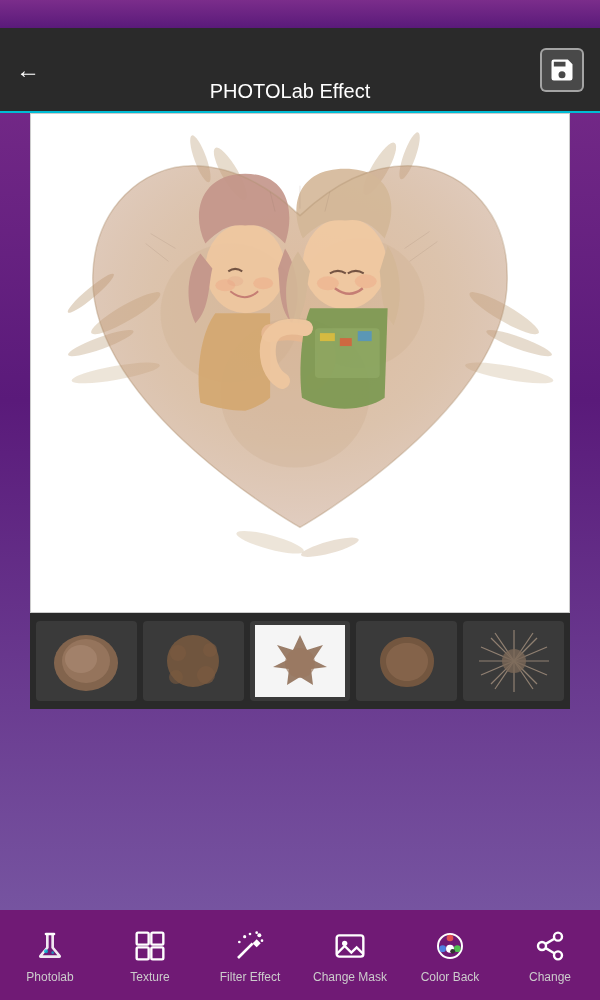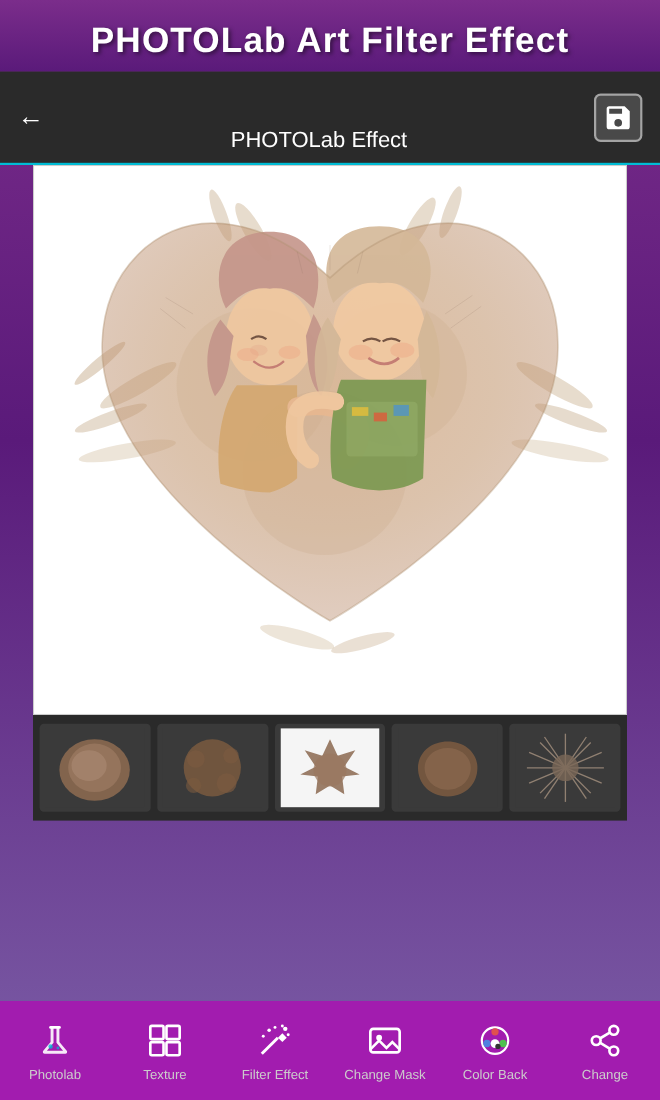--- a/index.html
+++ b/index.html
@@ -115,21 +115,21 @@
       border-radius: 4px;
       display: flex;
       align-items: center;
       justify-content: center;
       cursor: pointer;
       overflow: hidden;
     }
 
     
     .bottom-nav {
-      background: #a21caf;
+      background: #701a75;
       display: flex;
       align-items: center;
       justify-content: space-around;
       padding: 10px 0 8px;
       position: absolute;
       bottom: 0;
       left: 0;
       right: 0;
       height: 90px;
     }
@@ -160,21 +160,20 @@
     
     .main-svg {
       width: 100%;
       height: 100%;
     }
   </style>
 </head>
 <body>
 
 <div class="app-header">
-  <div class="app-title">PHOTOLab Art Filter Effect</div>
 </div>
 
 <div class="toolbar">
   <button class="back-btn">
     <span>←</span>
   </button>
   <span class="toolbar-title">PHOTOLab Effect</span>
   <div class="save-btn">
     <svg width="28" height="28" viewBox="0 0 24 24" fill="white">
       <path d="M17 3H5a2 2 0 0 0-2 2v14a2 2 0 0 0 2 2h14a2 2 0 0 0 2-2V7l-4-4zm-5 16a3 3 0 1 1 0-6 3 3 0 0 1 0 6zm3-10H5V5h10v4z"></path>

